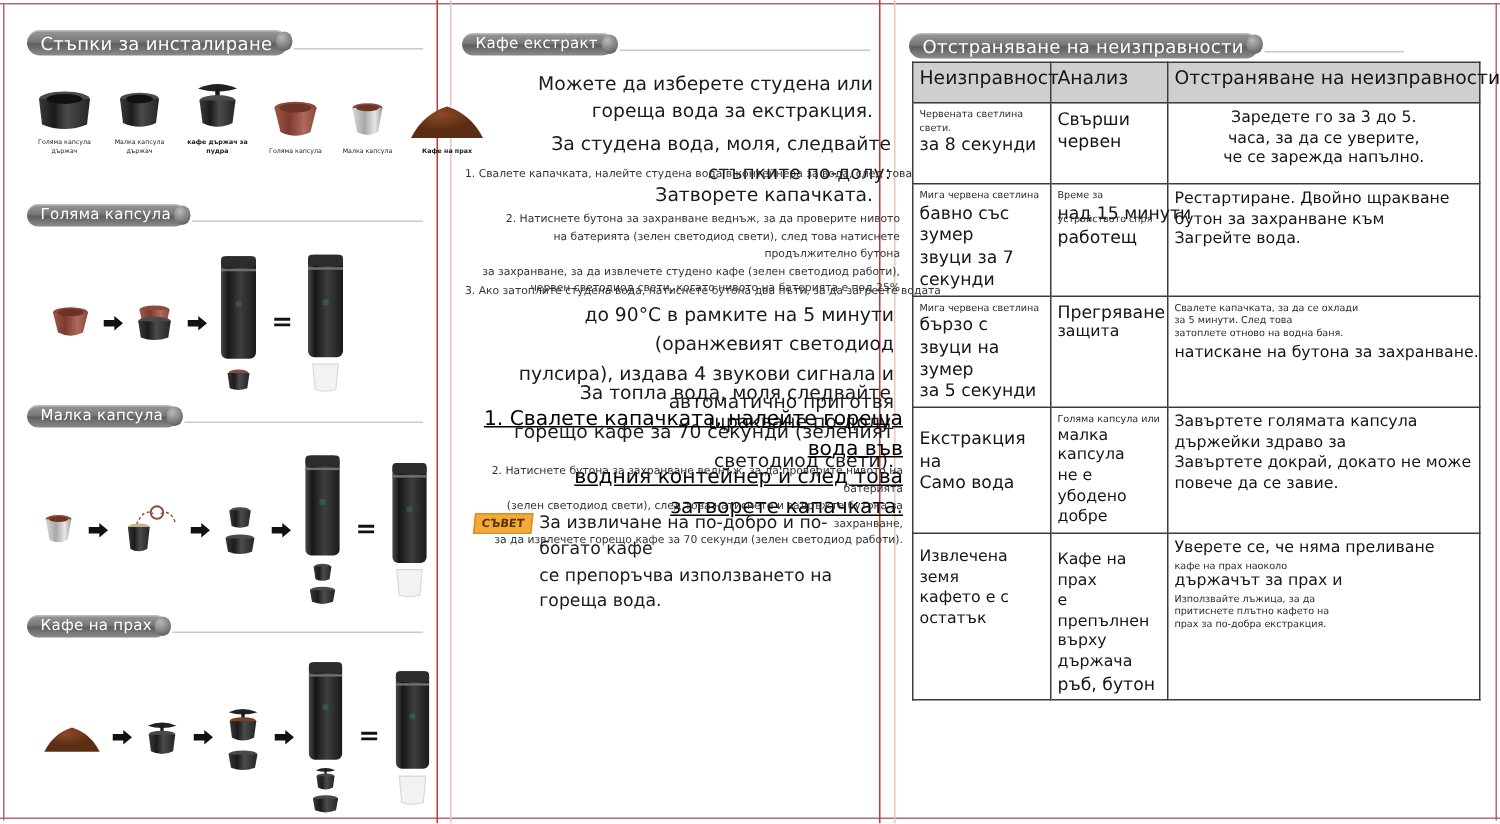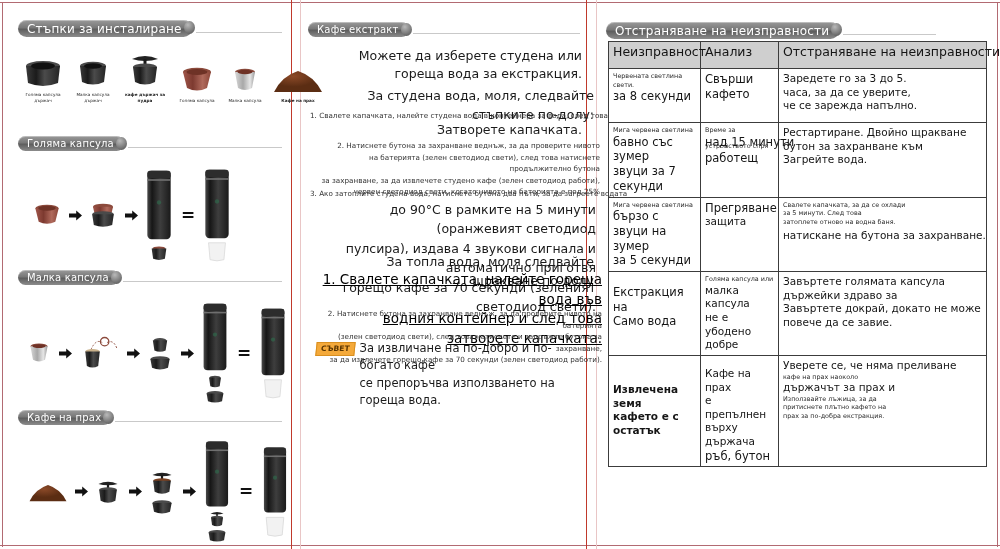--- a/index.html
+++ b/index.html
@@ -489,24 +489,24 @@
         </tr>
       </thead>
       <tbody>
         <tr style="height:54px;">
           <td>
             <div class="cell-sm">Червената светлина свети.</div>
             <div class="cell-lg">за 8 секунди</div>
           </td>
           <td>
             <div class="cell-lg" style="white-space:pre-line;">Свърши
-кафето</div>
-          </td>
-          <td>
-            <div class="cell-md" style="white-space:pre-line;">Заредете го за 3 до 5.
+червен</div>
+          </td>
+          <td>
+            <div class="cell-md" style="white-space:pre-line;text-align:center;">Заредете го за 3 до 5.
 часа, за да се уверите,
 че се зарежда напълно.</div>
           </td>
         </tr>
 
         <tr style="height:62px;">
           <td>
             <div class="cell-sm">Мига червена светлина</div>
             <div class="cell-lg" style="white-space:pre-line;">бавно със зумер
 звуци за 7
@@ -558,21 +558,21 @@
           <td>
             <div class="cell-md ovf" style="white-space:pre-line;">Завъртете голямата капсула
 държейки здраво за
 Завъртете докрай, докато не може
 повече да се завие.</div>
           </td>
         </tr>
 
         <tr style="height:84px;">
           <td>
-            <div class="cell-md" style="white-space:pre-line;margin-top:24px;font-weight:bold;">Извлечена земя
+            <div class="cell-md" style="white-space:pre-line;margin-top:6px;">Извлечена земя
 кафето е с
 остатък</div>
           </td>
           <td>
             <div class="cell-md" style="white-space:pre-line;margin-top:8px;">Кафе на прах
 е препълнен
 върху държача</div>
             <div class="cell-lg">ръб, бутон</div>
           </td>
           <td>

